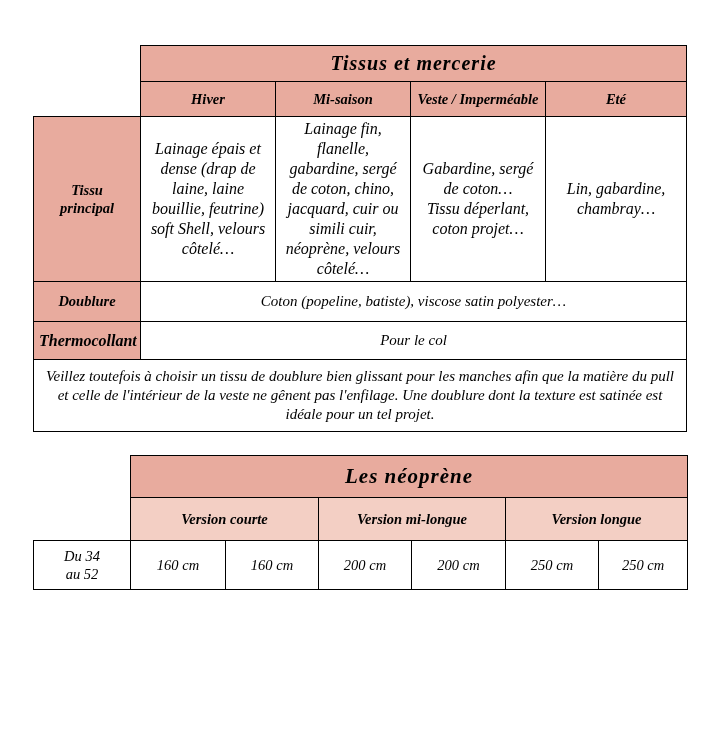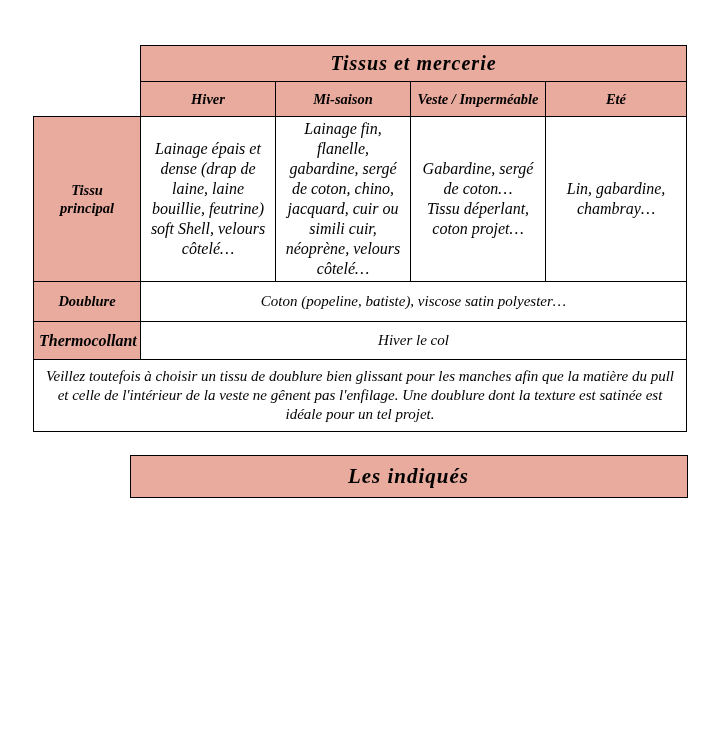--- a/index.html
+++ b/index.html
@@ -115,40 +115,56 @@
       <td class="white-cell body-cell multiline">Gabardine, sergé de coton…
 Tissu déperlant, coton projet…</td>
       <td class="white-cell body-cell">Lin, gabardine, chambray…</td>
     </tr>
     <tr style="height:40px">
       <td class="salmon row-label">Doublure</td>
       <td colspan="4" class="white-cell note-cell">Coton (popeline, batiste), viscose satin polyester…</td>
     </tr>
     <tr style="height:38px">
       <td class="salmon row-label-small">Thermocollant</td>
-      <td colspan="4" class="white-cell note-cell">Hiver le col</td>
+      <td colspan="4" class="white-cell note-cell">Pour le col</td>
     </tr>
     <tr style="height:72px">
       <td colspan="5" class="white-cell note-cell">Veillez toutefois à choisir un tissu de doublure bien glissant pour les manches afin que la matière du pull et celle de l'intérieur de la veste ne gênent pas l'enfilage. Une doublure dont la texture est satinée est idéale pour un tel projet.</td>
     </tr>
   </tbody>
     </table>
 
   <table style="left:33px; top:455px; width:654px;">
     <colgroup>
       <col style="width:97px">
       <col style="width:95px">
       <col style="width:93px">
       <col style="width:93px">
       <col style="width:94px">
       <col style="width:93px">
       <col style="width:89px">
     </colgroup>
     <tbody>
         <tr style="height:42px">
       <td class="ghost"></td>
-      <td colspan="6" class="salmon t2-title">Les indiqués</td>
+      <td colspan="6" class="salmon t2-title">Les néoprène</td>
+    </tr>
+    <tr style="height:43px">
+      <td class="ghost"></td>
+      <td colspan="2" class="lightpink col-head">Version courte</td>
+      <td colspan="2" class="lightpink col-head">Version mi-longue</td>
+      <td colspan="2" class="lightpink col-head">Version longue</td>
+    </tr>
+    <tr style="height:49px">
+      <td class="white-cell metrage-cell multiline">Du 34
+au 52</td>
+      <td class="white-cell metrage-cell">160 cm</td>
+      <td class="white-cell metrage-cell">160 cm</td>
+      <td class="white-cell metrage-cell">200 cm</td>
+      <td class="white-cell metrage-cell">200 cm</td>
+      <td class="white-cell metrage-cell">250 cm</td>
+      <td class="white-cell metrage-cell">250 cm</td>
     </tr>
   </tbody>
     </table>
 
 
 </div>
 
 </body></html>

